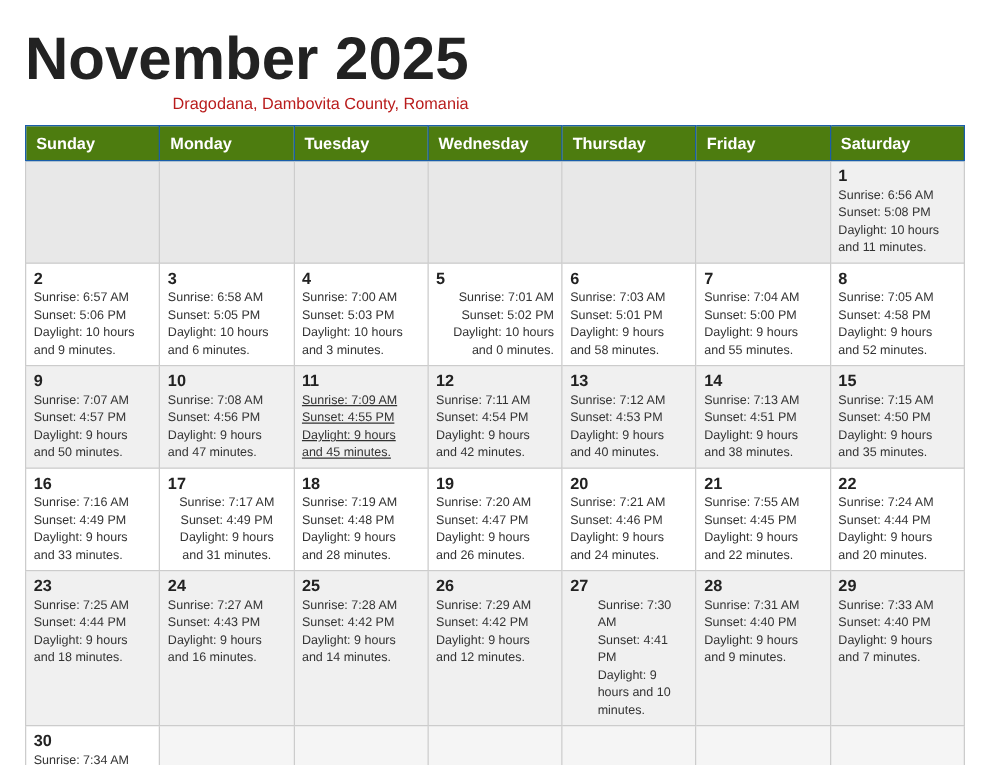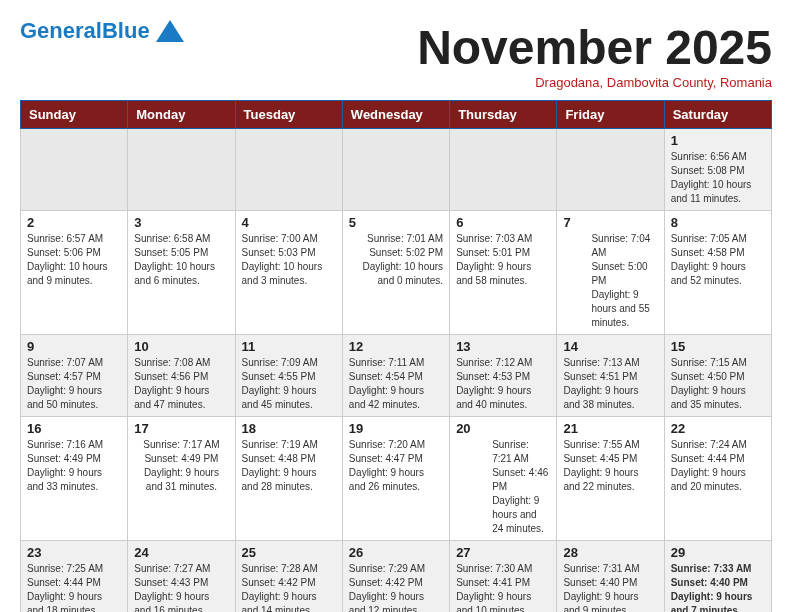--- a/index.html
+++ b/index.html
@@ -55,21 +55,21 @@
     .subtitle {
       font-size: 13px;
       color: #b91c1c;
     }
     .calendar {
       width: 100%;
       border-collapse: collapse;
       border: 1px solid #ccc;
     }
     .calendar th {
-      background: #7f1d1d;
+      background: #4d7c0f;
       color: #fff;
       text-align: left;
       padding: 6px 8px;
       font-size: 13px;
       font-weight: bold;
       border: 1px solid #1a5eaa;
     }
     .calendar td {
       vertical-align: top;
       border: 1px solid #ccc;
@@ -96,28 +96,20 @@
       background: #f0f0f0;
     }
     .row-shade td.empty {
       background: #e8e8e8;
     }
   </style>
 </head>
 <body>
 
 <div class="header">
-  <div class="logo">
-    <div class="logo-bar">
-      <span class="logo-text">
-        <span>General</span><span style="color:#1a7ac4;font-weight:bold;">Blue</span>
-      </span>
-      <div class="logo-triangle"></div>
-    </div>
-  </div>
   <div class="title-area">
     <div class="month-title">November 2025</div>
     <div class="subtitle">Dragodana, Dambovita County, Romania</div>
   </div>
 </div>
 
 <table class="calendar">
   <thead>
     <tr>
     <th>Sunday</th>
@@ -170,21 +162,21 @@
 Daylight: 10 hours and 0 minutes.</div>
         </td>
         <td>
           <div class="day-num">6</div>
           <div class="day-info" style="white-space: pre-line;">Sunrise: 7:03 AM
 Sunset: 5:01 PM
 Daylight: 9 hours and 58 minutes.</div>
         </td>
         <td>
           <div class="day-num">7</div>
-          <div class="day-info" style="white-space: pre-line; margin-left: 28px;">Sunrise: 7:04 AM
+          <div class="day-info" style="white-space: pre-line;">Sunrise: 7:04 AM
 Sunset: 5:00 PM
 Daylight: 9 hours and 55 minutes.</div>
         </td>
         <td>
           <div class="day-num">8</div>
           <div class="day-info" style="white-space: pre-line;">Sunrise: 7:05 AM
 Sunset: 4:58 PM
 Daylight: 9 hours and 52 minutes.</div>
         </td>
       </tr>
@@ -196,21 +188,21 @@
 Daylight: 9 hours and 50 minutes.</div>
         </td>
         <td>
           <div class="day-num">10</div>
           <div class="day-info" style="white-space: pre-line;">Sunrise: 7:08 AM
 Sunset: 4:56 PM
 Daylight: 9 hours and 47 minutes.</div>
         </td>
         <td>
           <div class="day-num">11</div>
-          <div class="day-info" style="white-space: pre-line;">Sunrise: 7:09 AM
+          <div class="day-info" style="white-space: pre-line; text-decoration: underline;">Sunrise: 7:09 AM
 Sunset: 4:55 PM
 Daylight: 9 hours and 45 minutes.</div>
         </td>
         <td>
           <div class="day-num">12</div>
           <div class="day-info" style="white-space: pre-line;">Sunrise: 7:11 AM
 Sunset: 4:54 PM
 Daylight: 9 hours and 42 minutes.</div>
         </td>
         <td>
@@ -252,21 +244,21 @@
 Daylight: 9 hours and 28 minutes.</div>
         </td>
         <td>
           <div class="day-num">19</div>
           <div class="day-info" style="white-space: pre-line;">Sunrise: 7:20 AM
 Sunset: 4:47 PM
 Daylight: 9 hours and 26 minutes.</div>
         </td>
         <td>
           <div class="day-num">20</div>
-          <div class="day-info" style="white-space: pre-line; margin-left: 36px;">Sunrise: 7:21 AM
+          <div class="day-info" style="white-space: pre-line;">Sunrise: 7:21 AM
 Sunset: 4:46 PM
 Daylight: 9 hours and 24 minutes.</div>
         </td>
         <td>
           <div class="day-num">21</div>
           <div class="day-info" style="white-space: pre-line;">Sunrise: 7:55 AM
 Sunset: 4:45 PM
 Daylight: 9 hours and 22 minutes.</div>
         </td>
         <td>
@@ -296,33 +288,33 @@
 Daylight: 9 hours and 14 minutes.</div>
         </td>
         <td>
           <div class="day-num">26</div>
           <div class="day-info" style="white-space: pre-line;">Sunrise: 7:29 AM
 Sunset: 4:42 PM
 Daylight: 9 hours and 12 minutes.</div>
         </td>
         <td>
           <div class="day-num">27</div>
-          <div class="day-info" style="white-space: pre-line;">Sunrise: 7:30 AM
+          <div class="day-info" style="white-space: pre-line; margin-left: 22px;">Sunrise: 7:30 AM
 Sunset: 4:41 PM
 Daylight: 9 hours and 10 minutes.</div>
         </td>
         <td>
           <div class="day-num">28</div>
           <div class="day-info" style="white-space: pre-line;">Sunrise: 7:31 AM
 Sunset: 4:40 PM
 Daylight: 9 hours and 9 minutes.</div>
         </td>
         <td>
           <div class="day-num">29</div>
-          <div class="day-info" style="white-space: pre-line; font-weight: bold;">Sunrise: 7:33 AM
+          <div class="day-info" style="white-space: pre-line;">Sunrise: 7:33 AM
 Sunset: 4:40 PM
 Daylight: 9 hours and 7 minutes.</div>
         </td>
       </tr>
       <tr>
         <td>
           <div class="day-num">30</div>
           <div class="day-info" style="white-space: pre-line;">Sunrise: 7:34 AM
 Sunset: 4:40 PM
 Daylight: 9 hours and 5 minutes.</div>

